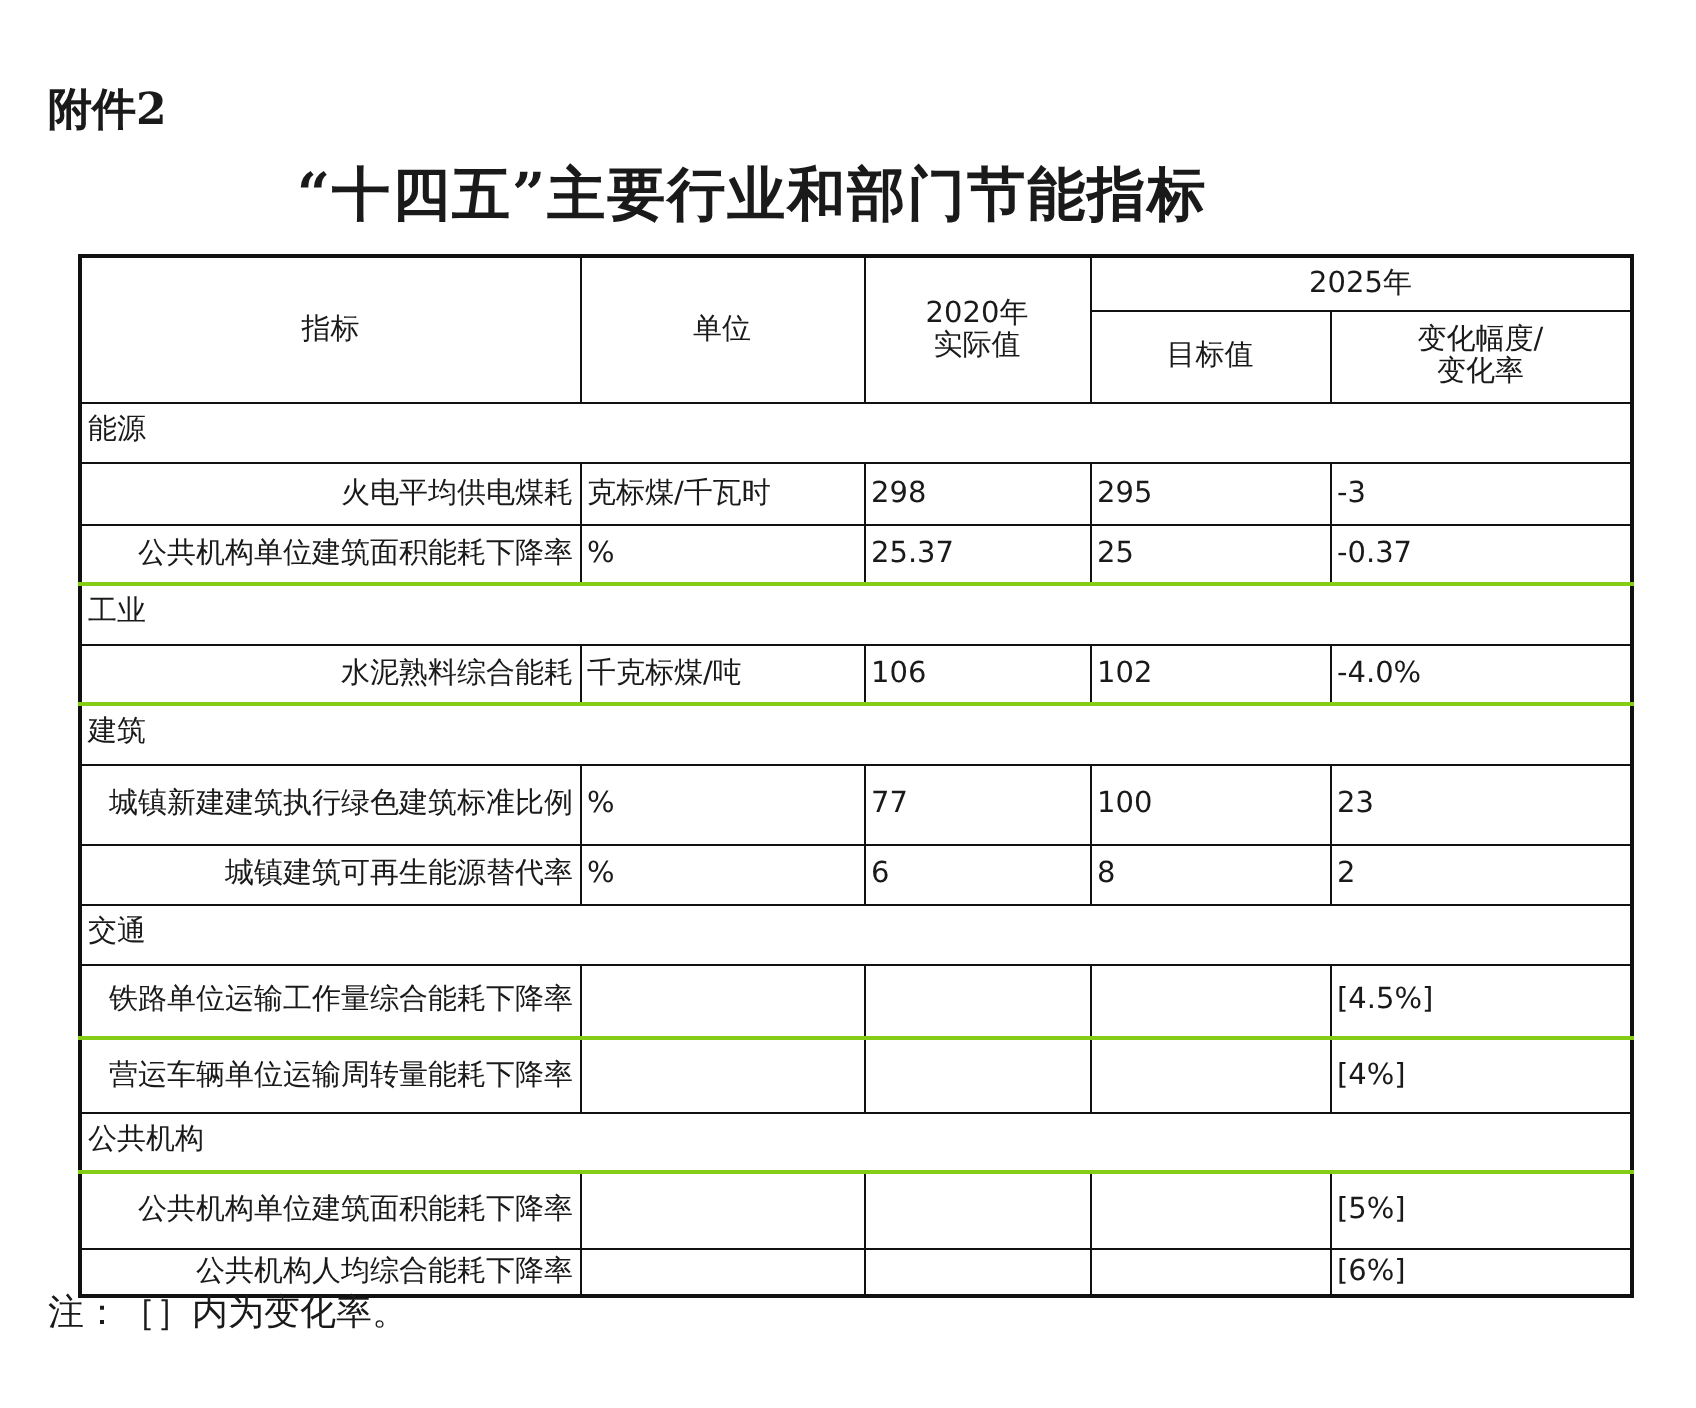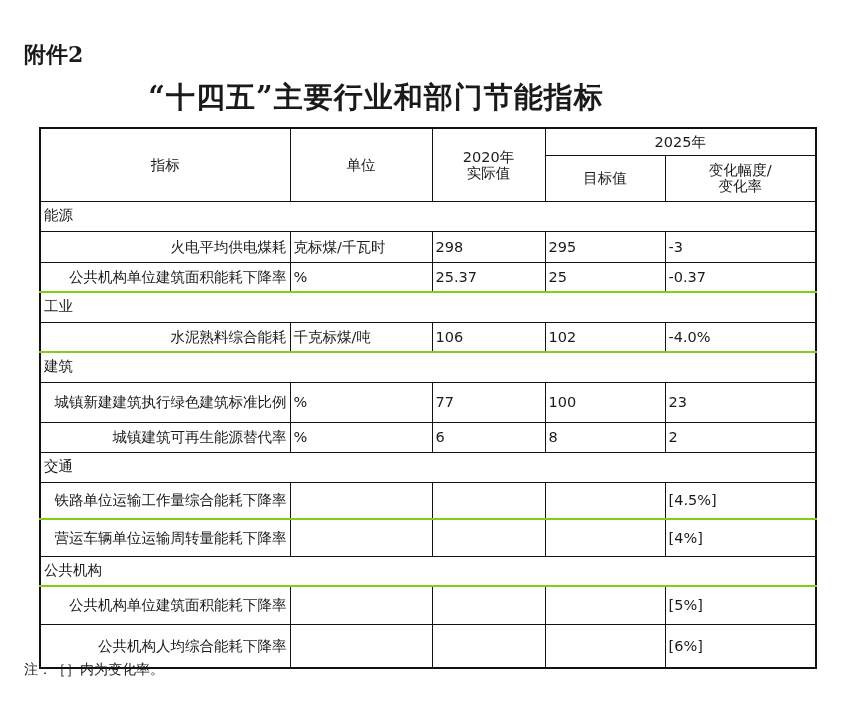--- a/index.html
+++ b/index.html
@@ -8,21 +8,21 @@
   .attach { position:absolute; left:24px; top:40px; font-size:22px; font-family:"DejaVu Serif", serif; font-weight:bold; letter-spacing:0px; }
   .title { position:absolute; left:0; width:752px; top:78px; text-align:center; font-size:29px; font-family:"DejaVu Serif", serif; font-weight:bold; letter-spacing:1px; }
   table { position:absolute; left:39px; top:127px; border-collapse:collapse; table-layout:fixed; width:776px; }
   td, th { border:1px solid #111; padding:0 3px; font-size:14.5px; font-weight:normal; line-height:16px; overflow:hidden; }
   table { border:2px solid #111; }
   th { text-align:center; vertical-align:middle; }
   td.c { text-align:left; }
   td.l { text-align:right; }
   tr.cat td { text-align:left;font-family:Liberation Mono, monospace; }
   tr.thick td { border-top:2px solid #84cc16; }
-  .note { position:absolute; left:24px; top:661px; font-size:14px; }
+  .note { position:absolute; left:24px; top:644px; font-size:18px; }
 </style>
 </head>
 <body>
 
 <div class="attach">附件2</div>
 <div class="title">“十四五”主要行业和部门节能指标</div>
 
 <table>
   <colgroup>
     <col style="width:250px">
@@ -117,21 +117,21 @@
   <tr class="cat" style="height:30px">
     <td colspan="5">公共机构</td>
   </tr>
   <tr class="thick" style="height:38px">
     <td class="l">公共机构单位建筑面积能耗下降率</td>
     <td class="c"></td>
     <td class="c"></td>
     <td class="c"></td>
     <td class="c">[5%]</td>
   </tr>
-  <tr style="height:44px">
+  <tr style="height:24px">
     <td class="l">公共机构人均综合能耗下降率</td>
     <td class="c"></td>
     <td class="c"></td>
     <td class="c"></td>
     <td class="c">[6%]</td>
   </tr>
 </tbody>
   </table>
 
 <div class="note">注：［］内为变化率。</div>

